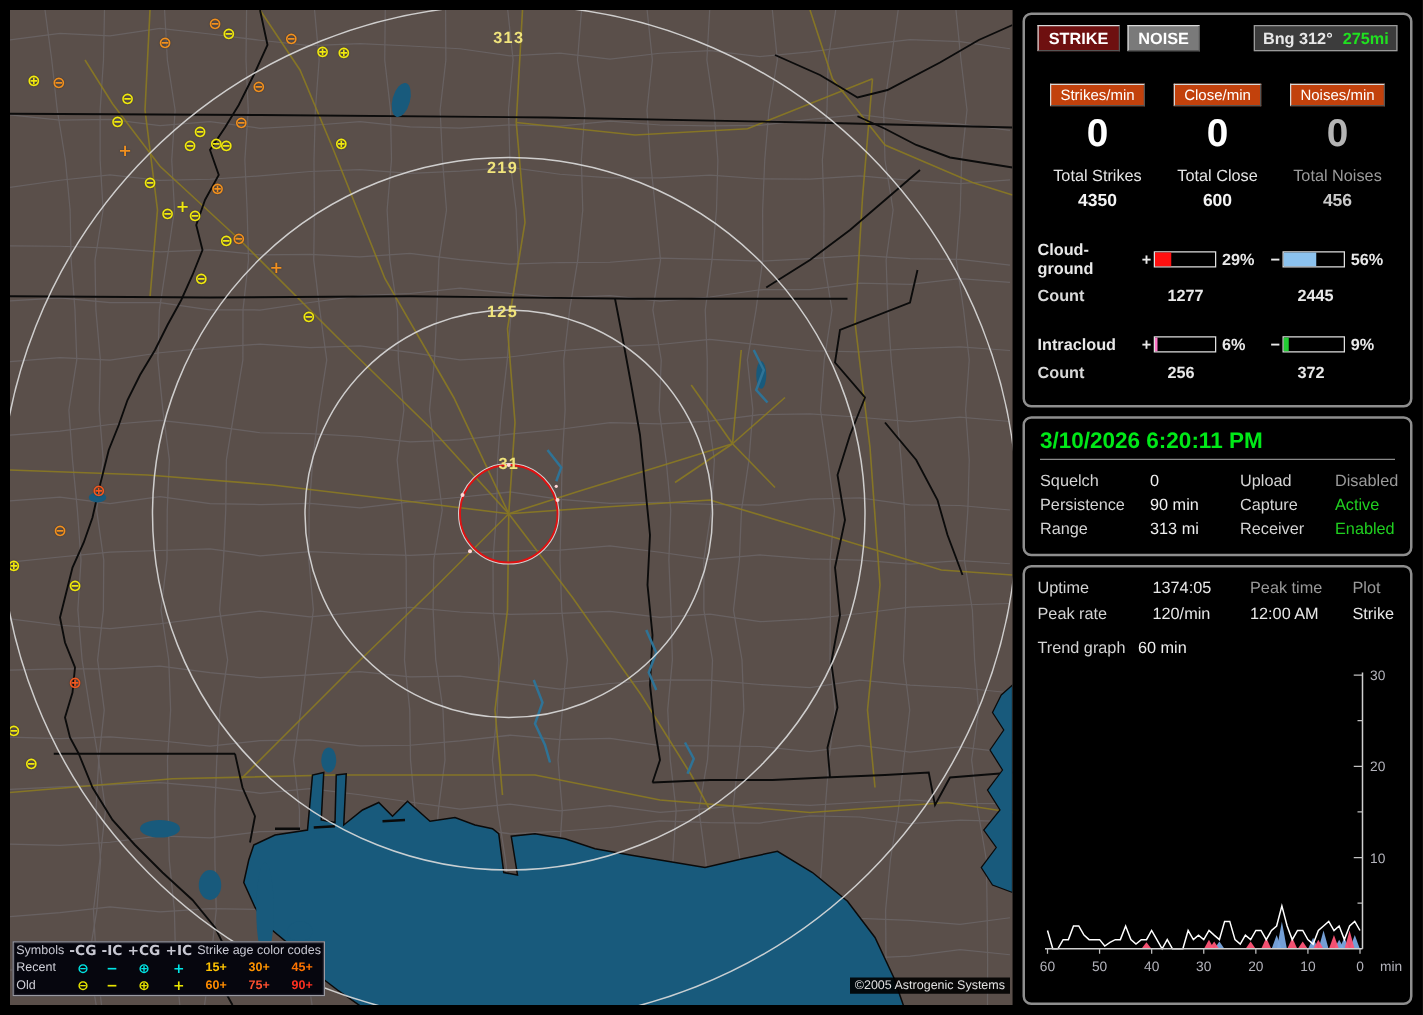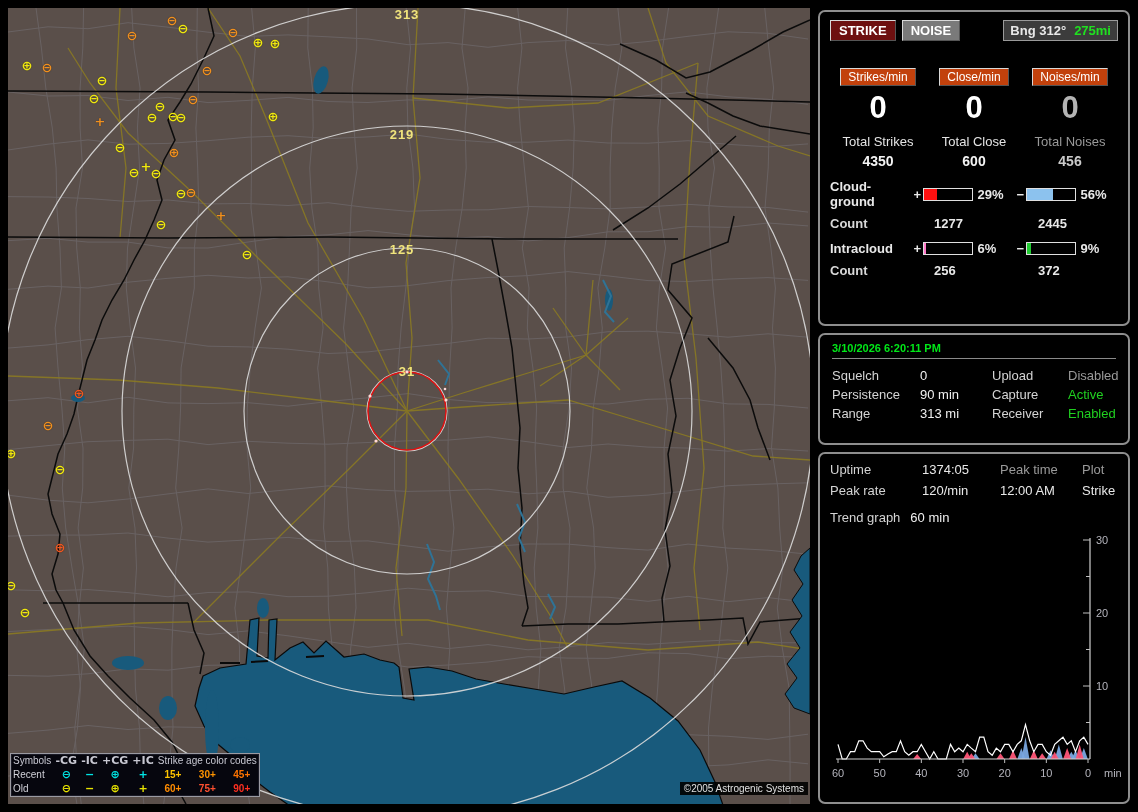--- a/index.html
+++ b/index.html
@@ -46,31 +46,31 @@
   .cbtn{display:inline-block;font-size:12px;color:#fff;background:#c2410c;
         border:1px solid;border-color:#d8d8d8 #555 #555 #d8d8d8;padding:1px 7px;cursor:pointer;}
   .czero{font-size:31px;font-weight:bold;margin-top:4px;color:#fff;}
   .ccol:last-child .czero{color:#b4b4b4;}
   .ctot{font-size:13px;margin-top:8px;color:#e4e4e4;}
   .ccol:last-child .ctot{color:#9a9a9a;}
   .cval{font-size:14px;font-weight:bold;margin-top:4px;color:#f4f4f4;}
   .ccol:last-child .cval{color:#cacaca;}
 
   .dist-title{margin-top:22px;color:#c8c8c8;font-size:13px;border-bottom:1px solid #8e8e8e;padding-bottom:2px;}
-  .drow{display:flex;align-items:center;margin-top:10px;font-size:13px;font-weight:bold;}
+  .drow{display:flex;align-items:center;margin-top:24px;font-size:13px;font-weight:bold;}
   .dlabel{width:92px;}
   .dsign{width:12px;text-align:center;}
   .dbar{width:54px;height:11px;border:1px solid #e0e0e0;background:#000;margin-right:5px;}
   .dbar i{display:block;height:100%;}
   .dpct{width:42px;}
   .crow{display:flex;margin-top:7px;font-size:13px;font-weight:bold;}
   .crow .c0{width:104px;color:#d8d8d8;}
   .crow .c1{width:104px;}
 
-  .dt{color:#00e818;font-size:11px;font-weight:bold;border-bottom:1px solid #8a8a8a;padding-bottom:4px;}
+  .dt{color:#00e818;font-size:18px;font-weight:bold;border-bottom:1px solid #8a8a8a;padding-bottom:4px;}
   .stat{display:grid;grid-template-columns:88px 72px 76px auto;row-gap:4px;font-size:13px;margin-top:9px;}
   .stat .lab{color:#d4d4d4;}
   .stat .val{color:#f0f0f0;}
 
   .upt{display:grid;grid-template-columns:92px 78px 82px auto;row-gap:6px;font-size:13px;}
   .upt .lab{color:#d4d4d4;}
   .upt .dim{color:#9a9a9a;}
   .trendrow{display:flex;gap:10px;font-size:13px;margin-top:12px;color:#d4d4d4;}
   #trendsvg{margin-top:6px;}
   .axis-lab{fill:#b4b4bc;font-size:11px;font-family:"Liberation Sans",sans-serif;}
@@ -190,21 +190,21 @@
           <circle cx="399" cy="364" r="1.6"></circle>
             <circle cx="362" cy="388" r="1.6"></circle>
           <circle cx="438" cy="392" r="1.6"></circle>
             <circle cx="368" cy="433" r="1.6"></circle>
           <circle cx="437" cy="381" r="1.3"></circle>
         </g>
       </g>
     </svg>
 
     <div id="ringlabels">
-        <span class="ringlab" style="left: 399px; top: 6px;">313</span>
+        <span class="ringlab" style="left: 399px; top: 22px;">313</span>
         <span class="ringlab" style="left: 394px; top: 126px;">219</span>
         <span class="ringlab" style="left: 394px; top: 241px;">125</span>
         <span class="ringlab" style="left: 399px; top: 363px;">31</span>
       </div>
     <div id="strikelayer">
         <div class="strike" style="left: 164px; top: 12px; color: rgb(240, 144, 32);">⊖</div>
         <div class="strike" style="left: 175px; top: 20px; color: rgb(240, 232, 16);">⊖</div>
         <div class="strike" style="left: 124px; top: 27px; color: rgb(240, 144, 32);">⊖</div>
         <div class="strike" style="left: 225px; top: 24px; color: rgb(240, 144, 32);">⊖</div>
         <div class="strike" style="left: 250px; top: 34px; color: rgb(240, 232, 16);">⊕</div>

